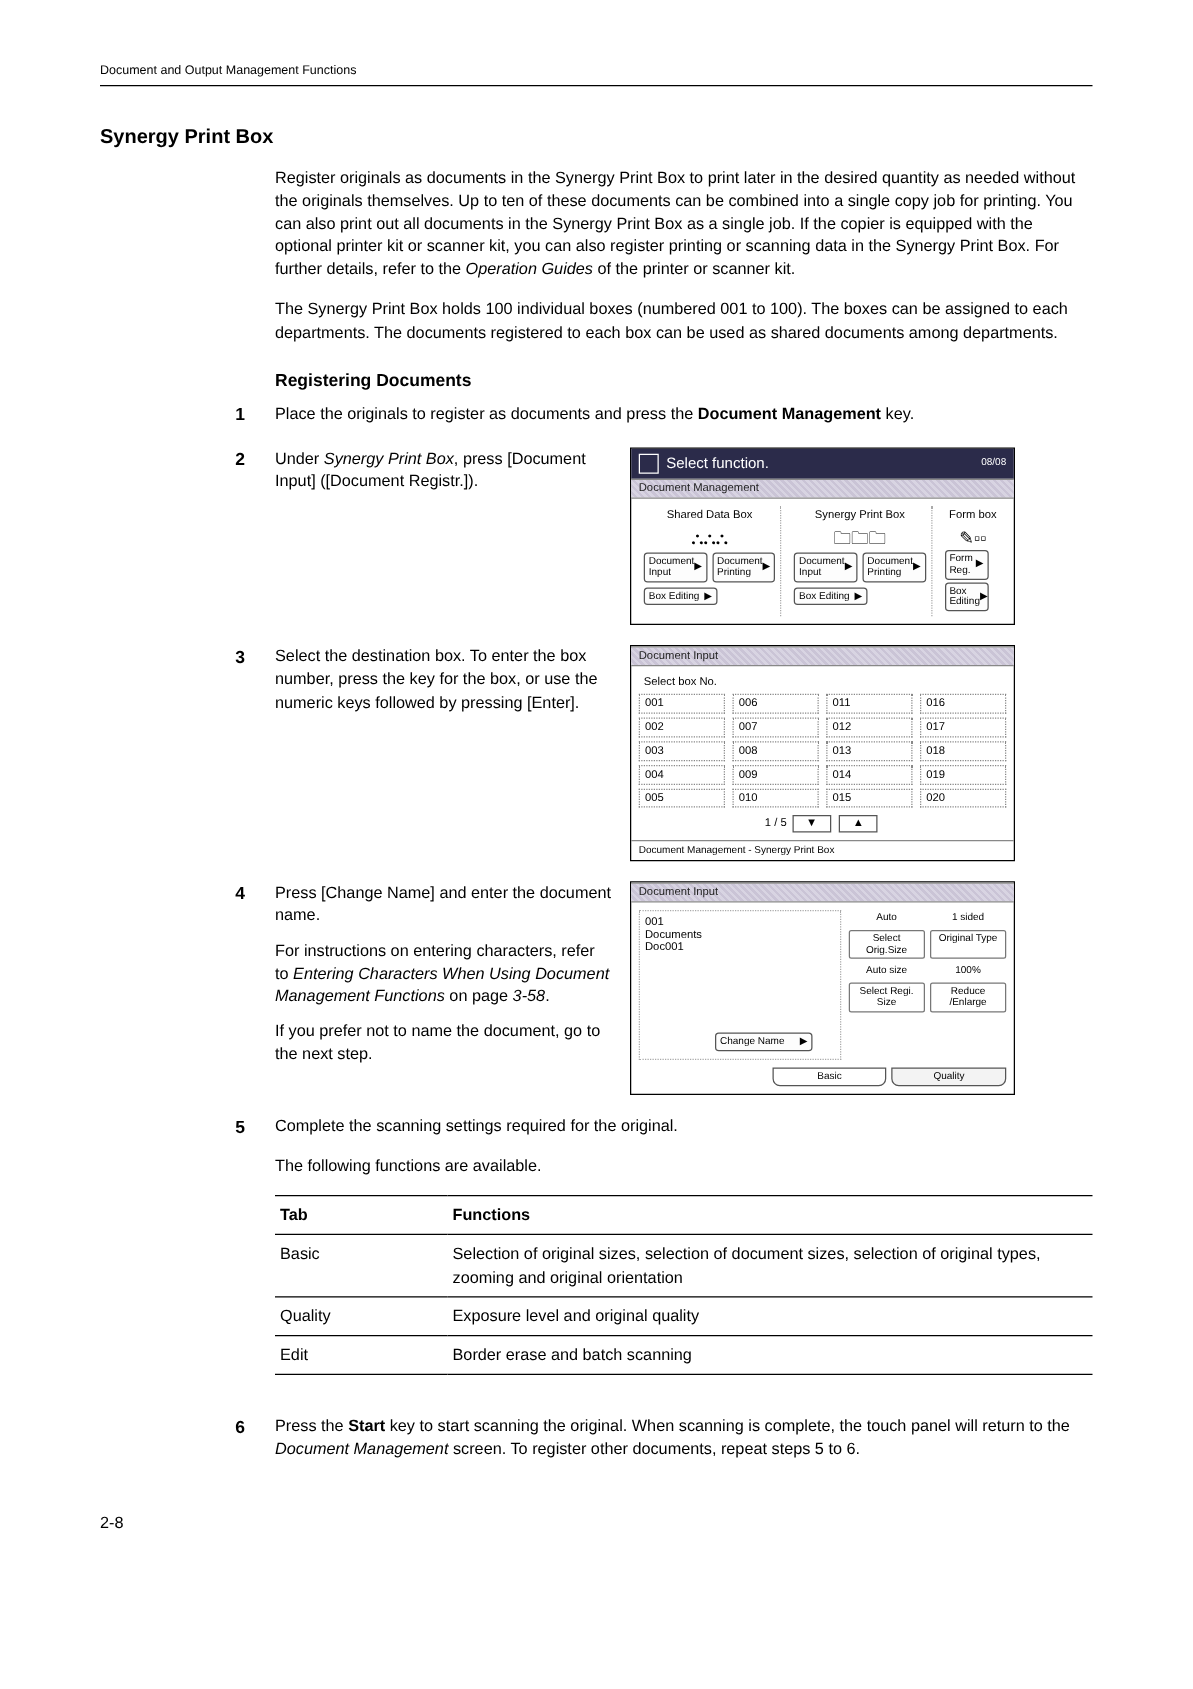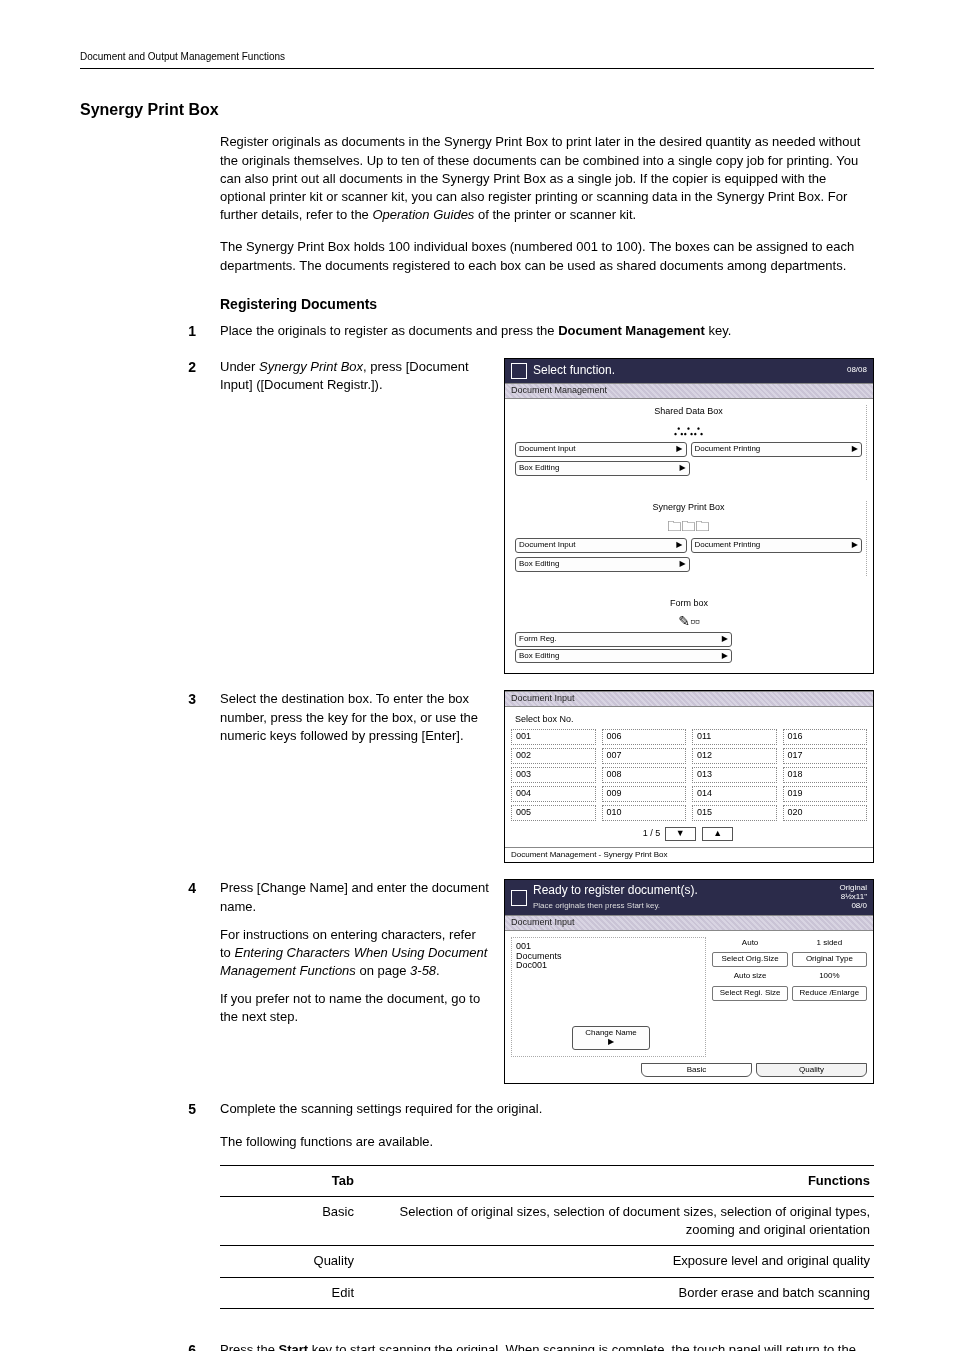--- a/index.html
+++ b/index.html
@@ -45,21 +45,21 @@
   }
   .step-body { flex: 1; }
   .step-text { width: 270px; }
   .step-text p { margin: 0 0 10px 0; }
   .bold { font-weight: bold; }
   .italic { font-style: italic; }
   .two-col { display: flex; gap: 14px; align-items: flex-start; }
 
   
   .screenshot {
-    width: 370px;
+    width: 308px;
     background: #fff;
     border: 1px solid #000;
     font-size: 9px;
     line-height: 1.1;
     box-sizing: border-box;
   }
   .ss-title-bar {
     background: #2b2b4a;
     color: #fff;
     padding: 4px 6px;
@@ -75,21 +75,21 @@
   }
   .ss-section-label {
     background: repeating-linear-gradient(45deg,#d8d4e2,#d8d4e2 2px,#cac4d6 2px,#cac4d6 4px);
     padding: 2px 6px;
     font-size: 9px;
     color: #222;
     border-top: 1px solid #888;
     border-bottom: 1px solid #888;
   }
   .ss-body { padding: 6px; }
-  .col3 { display: flex; gap: 21px; flex-direction: column; }
+  .col3 { display: flex; gap: 6px; }
   .col3 > div { flex: 1; border-right: 1px dotted #aaa; padding: 2px 4px; }
   .col3 > div:last-child { border-right: none; }
   .col-head { text-align: center; margin-bottom: 6px; font-size: 9px; }
   .icon-placeholder { text-align:center; font-size:14px; margin-bottom:2px; }
   .soft-btn {
     border: 1px solid #555;
     border-radius: 3px;
     padding: 2px 3px;
     margin: 2px 0;
     font-size: 8px;
@@ -125,21 +125,21 @@
   .change-name-btn { position:absolute; bottom:4px; left:60px; }
 
   
   table.func {
     border-collapse: collapse;
     width: 100%;
     margin: 8px 0 16px 0;
     font-size: 13px;
   }
   table.func th, table.func td {
-    text-align: right;
+    text-align: left;
     padding: 6px 4px;
     vertical-align: top;
   }
   table.func thead th { border-top: 1px solid #000; border-bottom: 1px solid #000; font-weight:bold;}
   table.func tbody tr td { border-bottom: 1px solid #000; }
   .page-num { margin-top: 40px; font-size: 13px; }
 </style>
 </head>
 <body>
 
@@ -280,39 +280,27 @@
 <div class="step-row">
   <div class="step-num">4</div>
   <div class="step-body two-col">
     <div class="step-text">
       <p>Press [Change Name] and enter the document name.</p>
       <p><span>For instructions on entering characters, refer to </span><span class="italic">Entering Characters When Using Document Management Functions</span><span> on page </span><span class="italic">3-58</span><span>.</span></p>
       <p>If you prefer not to name the document, go to the next step.</p>
     </div>
 
     <div class="screenshot">
-      <div class="ss-title-bar">
-        <span class="ss-icon-sq"></span>
-        <span>
-          <span>Ready to register document(s).</span><br>
-          <span class="sub">Place originals then press Start key.</span>
-        </span>
-        <span class="right-meta">
-          <span>Original</span><br>
-          <span>8½x11"</span><br>
-          <span>08/0</span>
-        </span>
-      </div>
       <div class="ss-section-label">Document Input</div>
       <div class="ready-body">
         <div class="ready-left">
           <div>001</div>
           <div>Documents</div>
           <div>Doc001</div>
-          <div class="soft-btn change-name-btn" style="width:70px;flex-direction:column;">
+          <div class="soft-btn change-name-btn" style="width:70px;">
               <span>Change Name</span>
               <span class="arrow">▶</span>
             </div>
         </div>
         <div class="ready-right">
           <div class="opt-row">
             <div class="opt-cell label">Auto</div>
             <div class="opt-cell label">1 sided</div>
           </div>
           <div class="opt-row">

